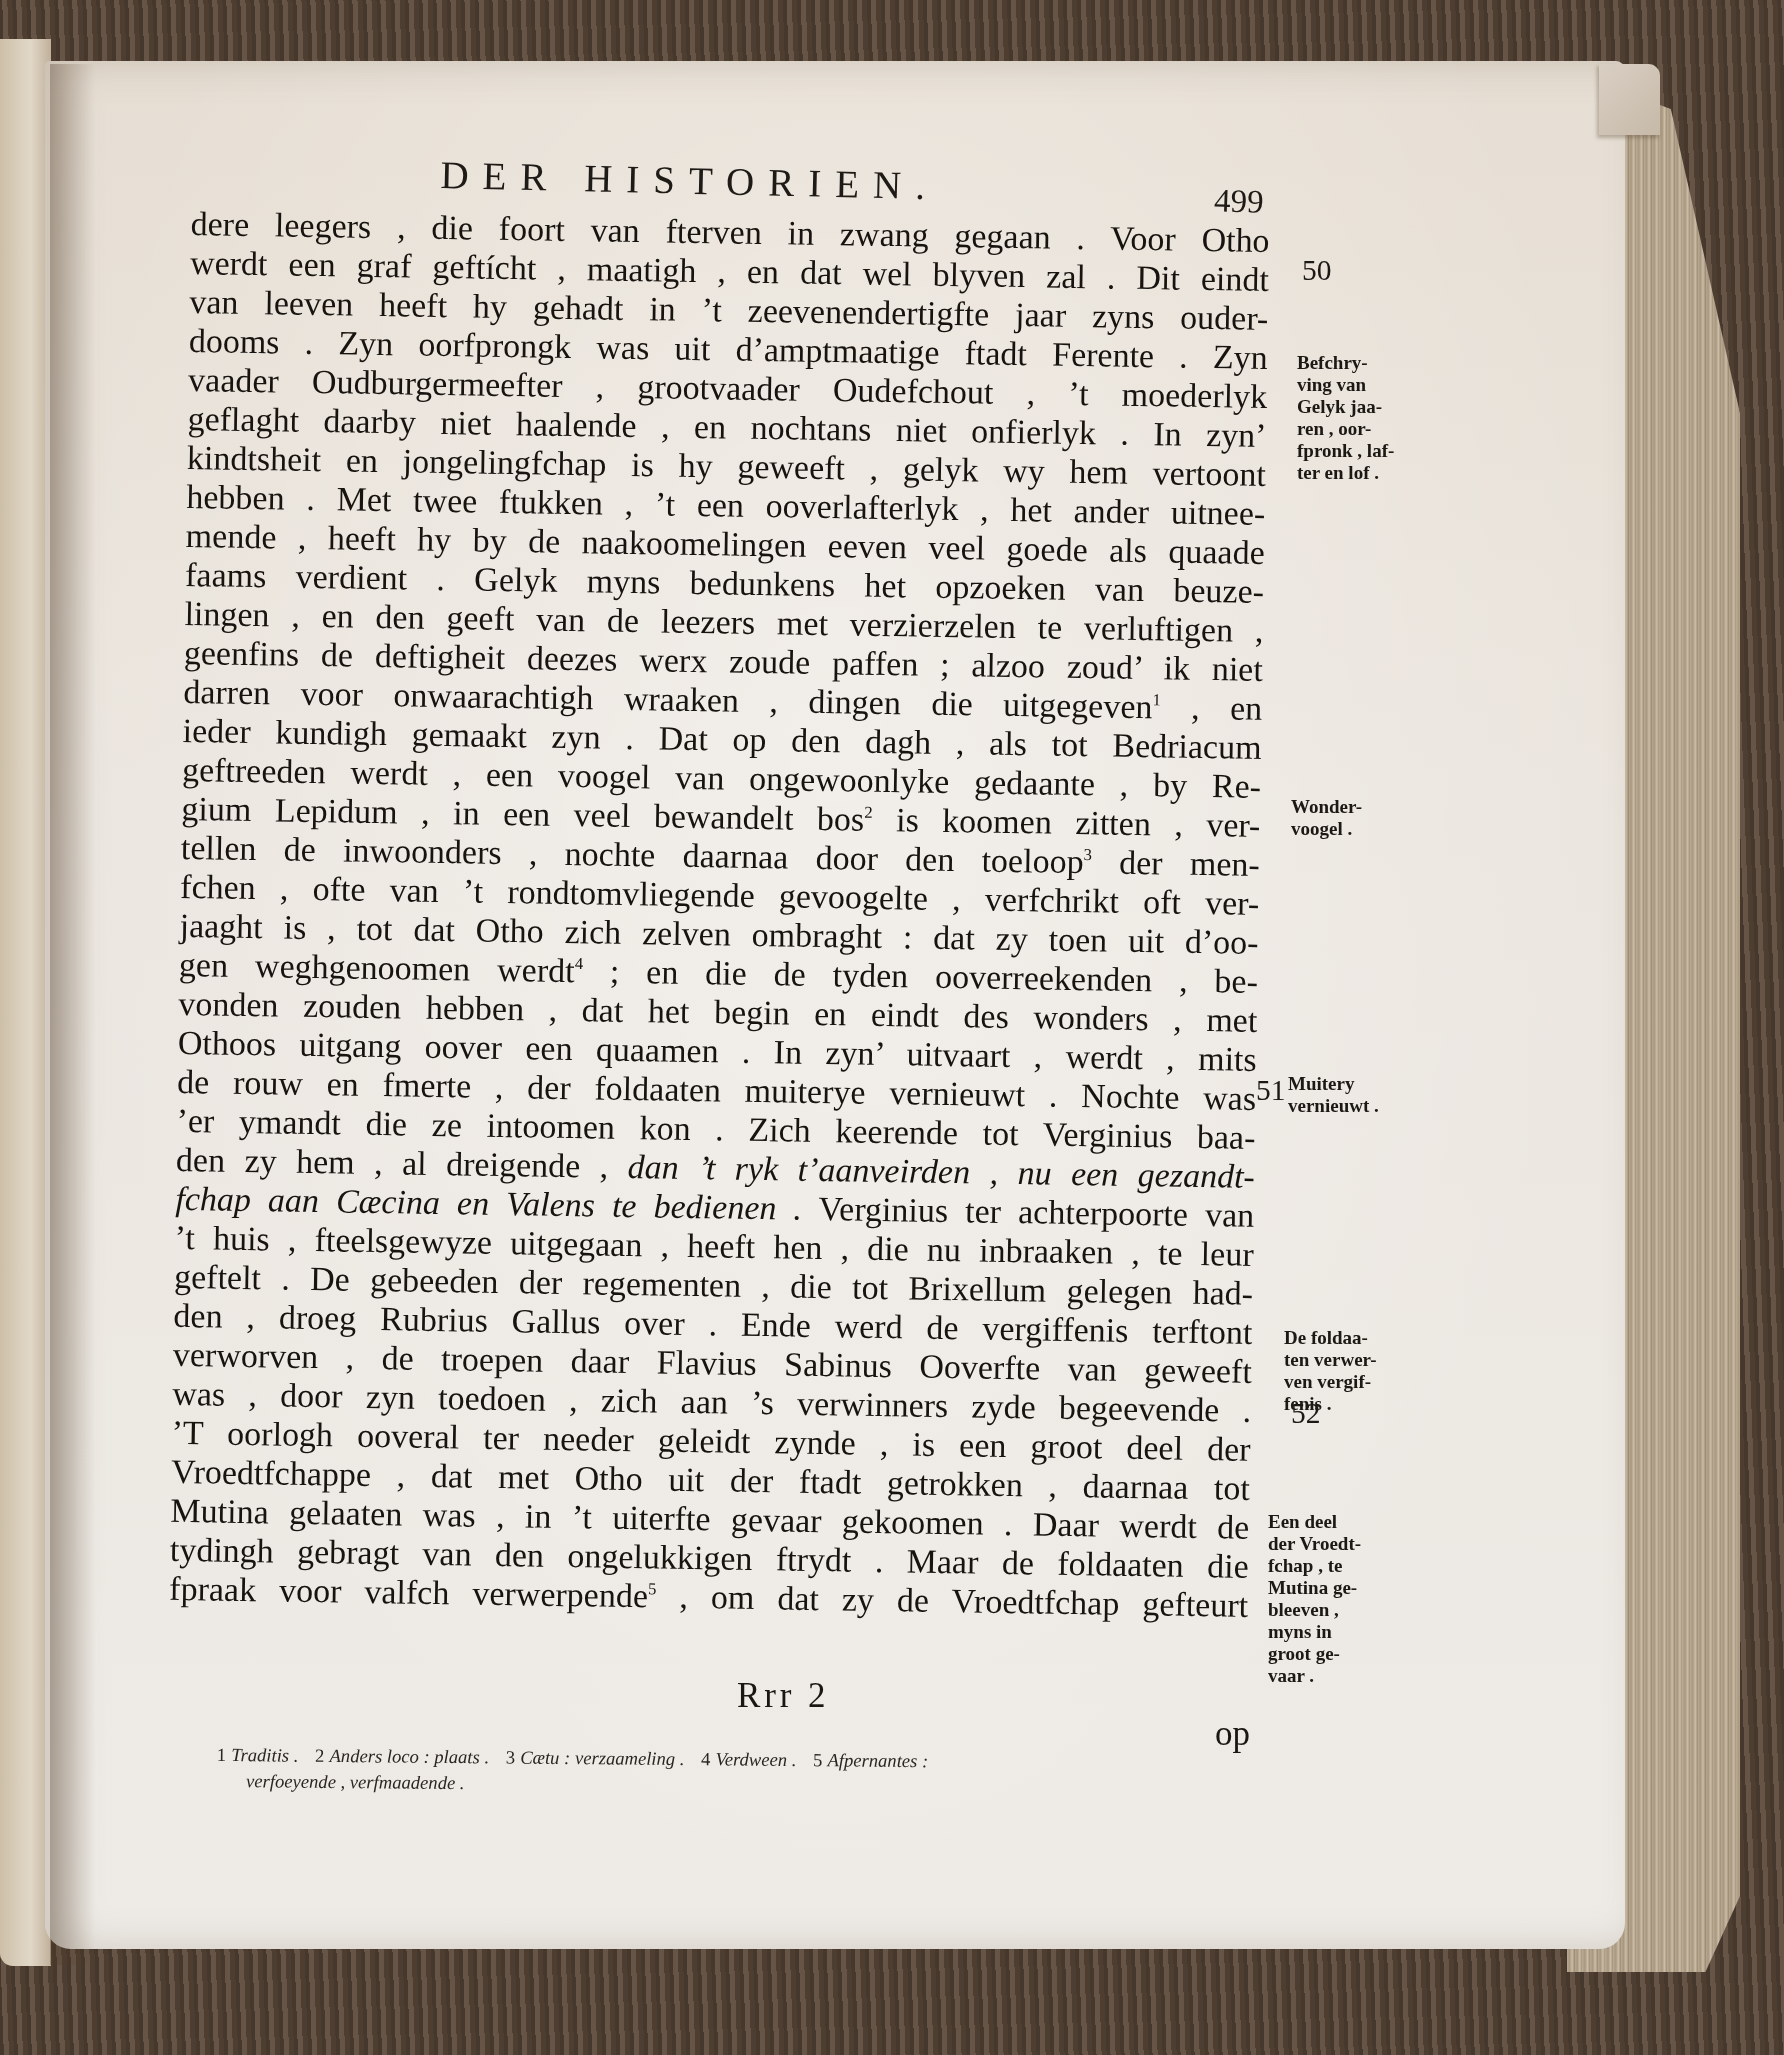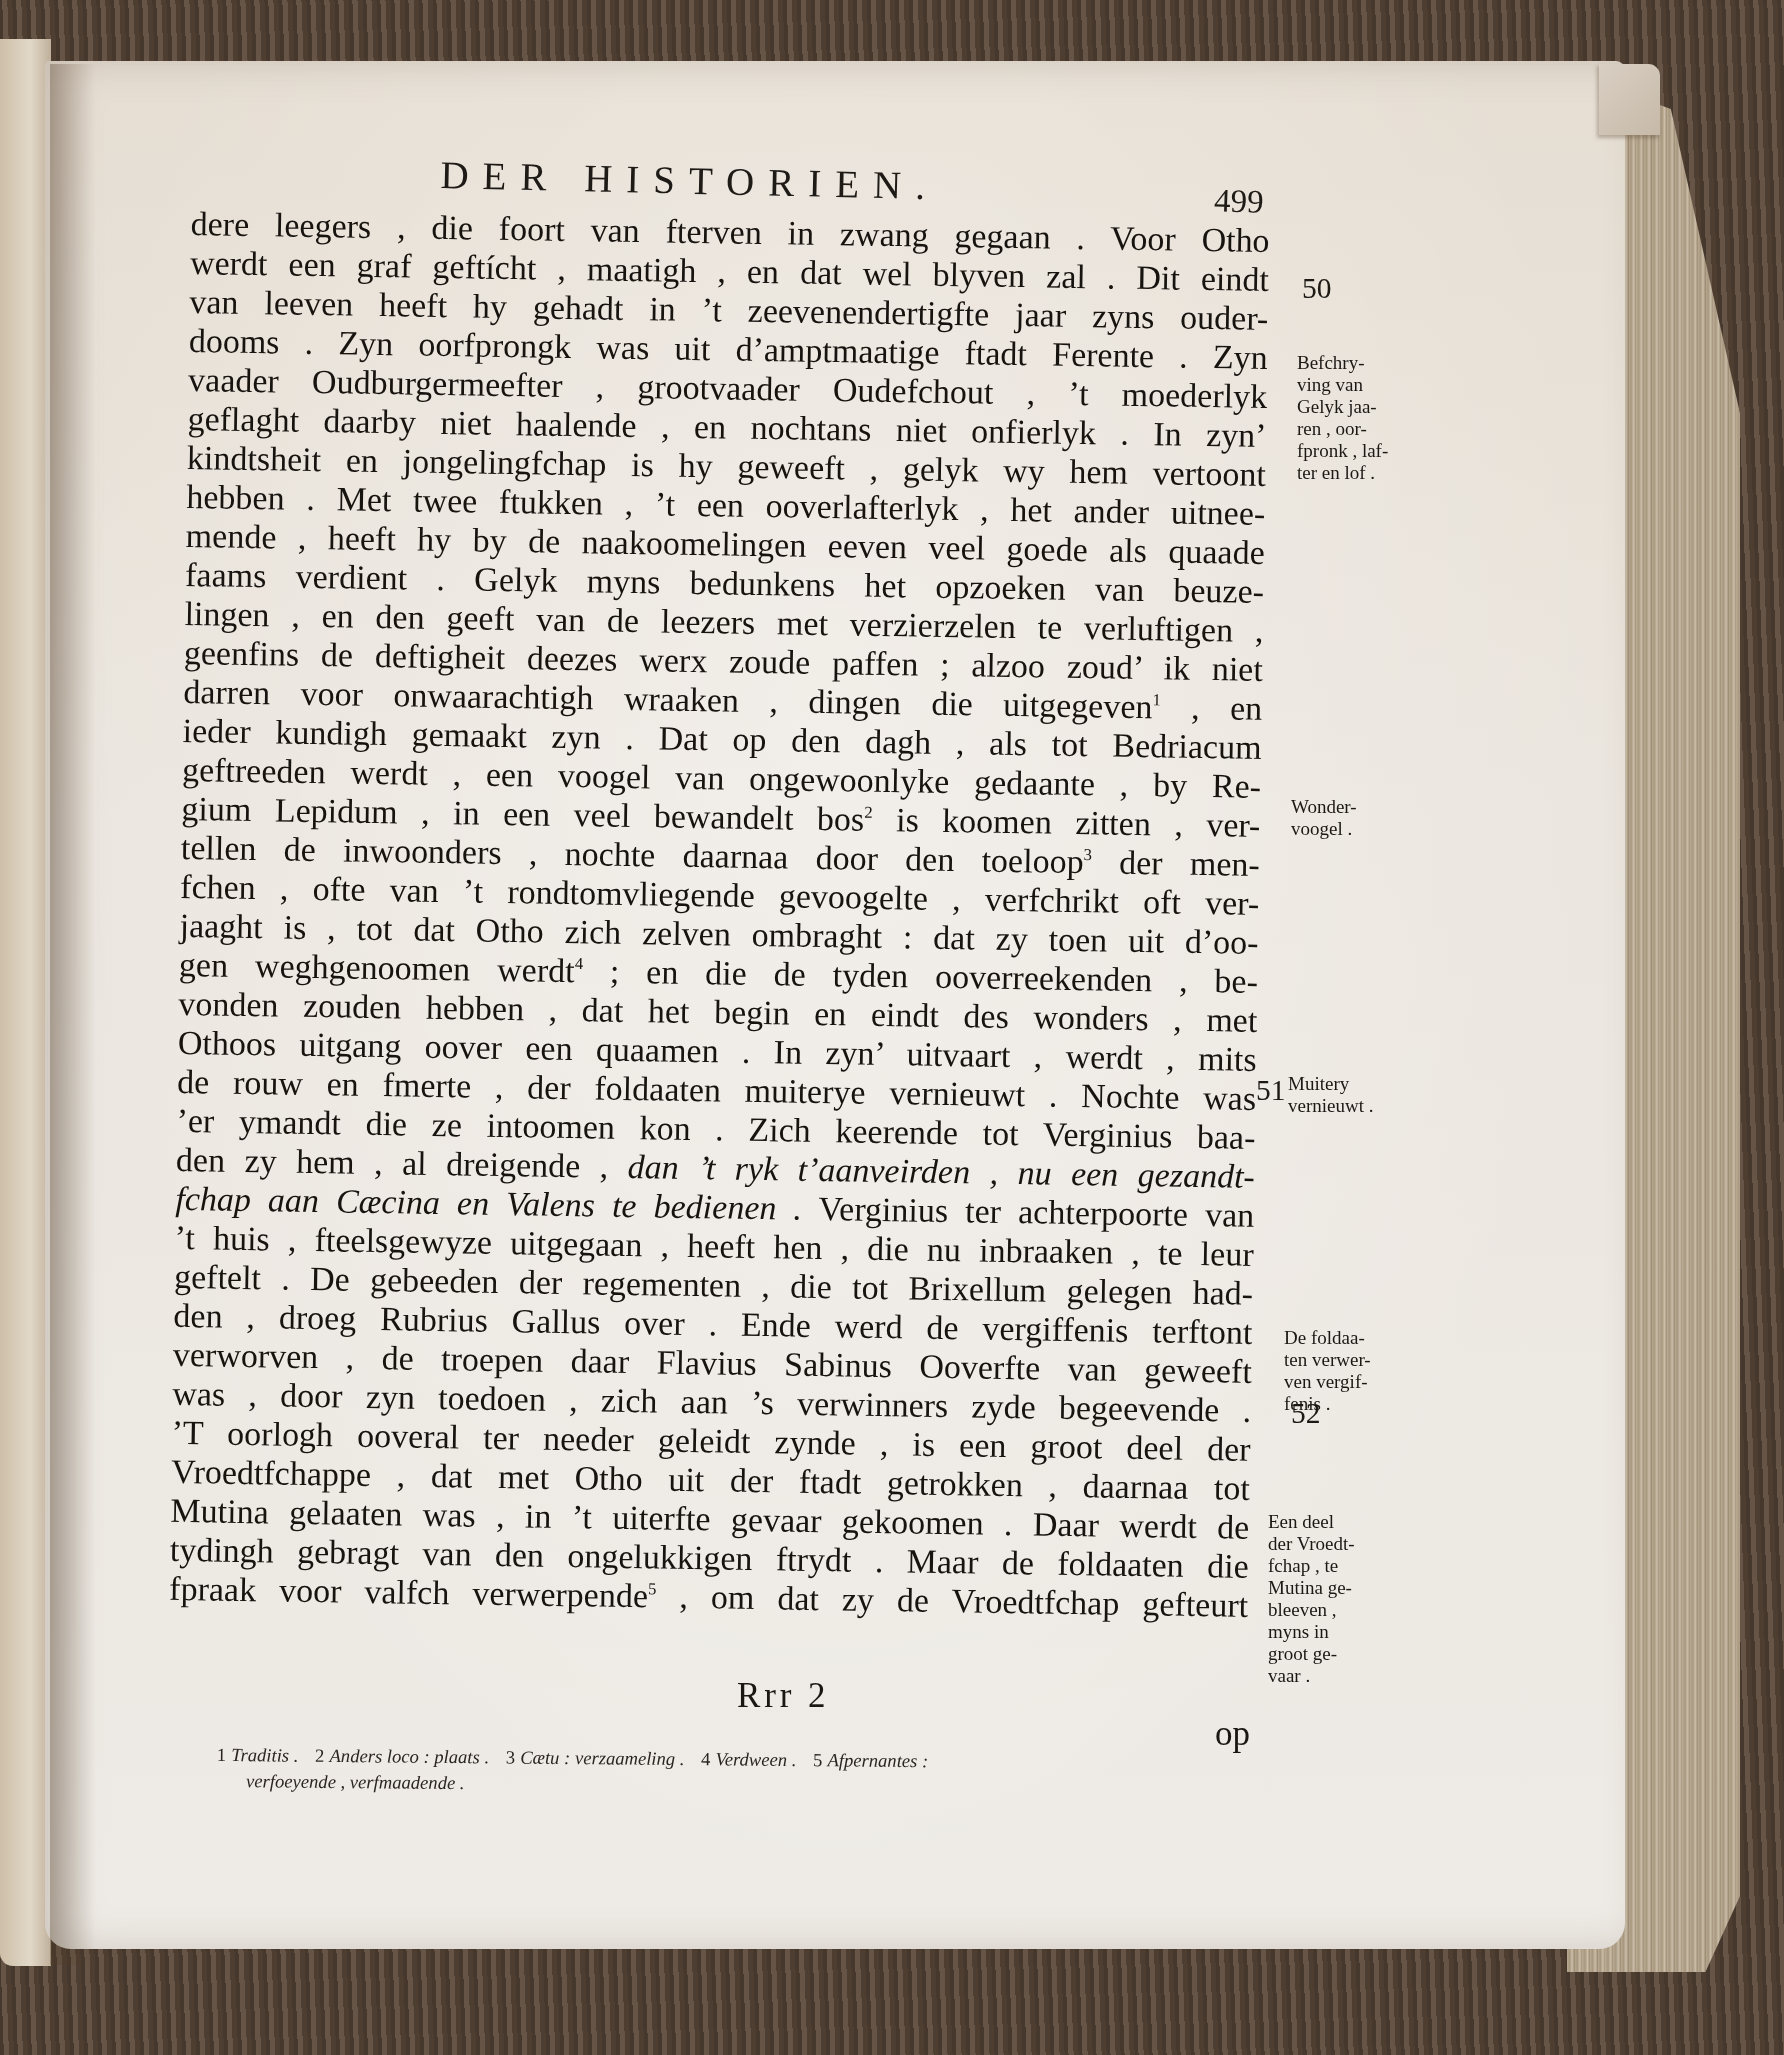--- a/index.html
+++ b/index.html
@@ -114,20 +114,21 @@
       vertical-align: 13px;
       line-height: 0;
     }
 
     .margin-note {
       position: absolute;
       left: 1275px;
       color: #1c1814;
       font-size: 19px;
       line-height: 22px;
+      font-weight: bold;
     }
     .margin-note .mn-line {
       display: block;
       white-space: nowrap;
     }
     .section-num {
       position: absolute;
       font-size: 29.5px;
       color: #1c1814;
     }
@@ -212,21 +213,21 @@
     <span class="line"><span>den ,  droeg Rubrius Gallus over .  Ende werd de vergiffenis terftont</span></span>
     <span class="line"><span>verworven ,  de troepen  daar Flavius Sabinus Ooverfte van  geweeft</span></span>
     <span class="line"><span>was ,  door zyn toedoen ,  zich aan ’s verwinners  zyde begeevende .</span></span>
     <span class="line"><span>’T oorlogh ooveral ter needer geleidt zynde ,  is een groot deel der</span></span>
     <span class="line"><span>Vroedtfchappe ,  dat met Otho uit der ftadt getrokken ,  daarnaa tot</span></span>
     <span class="line"><span>Mutina gelaaten was ,  in ’t uiterfte gevaar gekoomen .  Daar werdt de</span></span>
     <span class="line"><span>tydingh gebragt van den ongelukkigen ftrydt .  Maar de foldaaten die</span></span>
     <span class="line"><span>fpraak voor valfch verwerpende</span><sup>5</sup><span> ,  om dat zy de Vroedtfchap gefteurt</span></span>
   </div>
 
-<div class="section-num" style="left:1302px; top:272px;">50</div>
+<div class="section-num" style="left:1302px; top:254px;">50</div>
 <div class="section-num" style="left:1256px; top:1074px;">51</div>
 <div class="section-num" style="left:1291px; top:1397px;">52</div>
 
 <div class="margin-note" style="left:1297px; top:352px;">
     <span class="mn-line">Befchry-</span>
     <span class="mn-line">ving van</span>
     <span class="mn-line">Gelyk jaa-</span>
     <span class="mn-line">ren ,  oor-</span>
     <span class="mn-line">fpronk ,  laf-</span>
     <span class="mn-line">ter en lof .</span>

